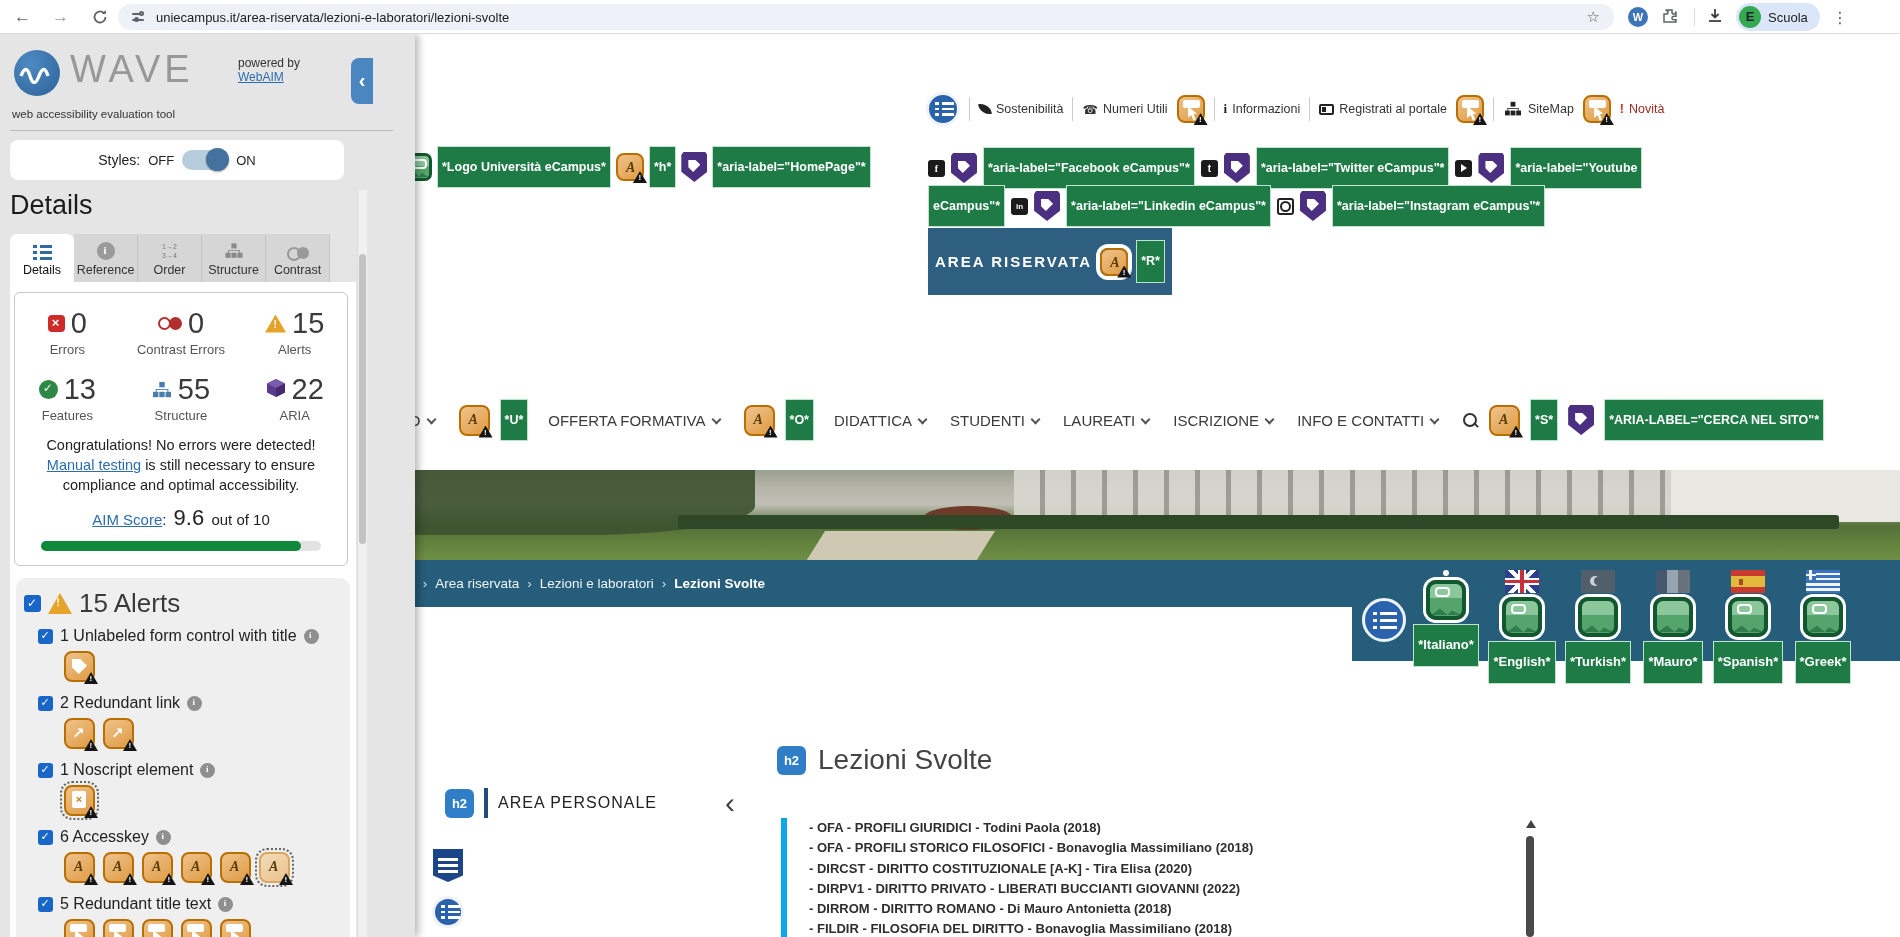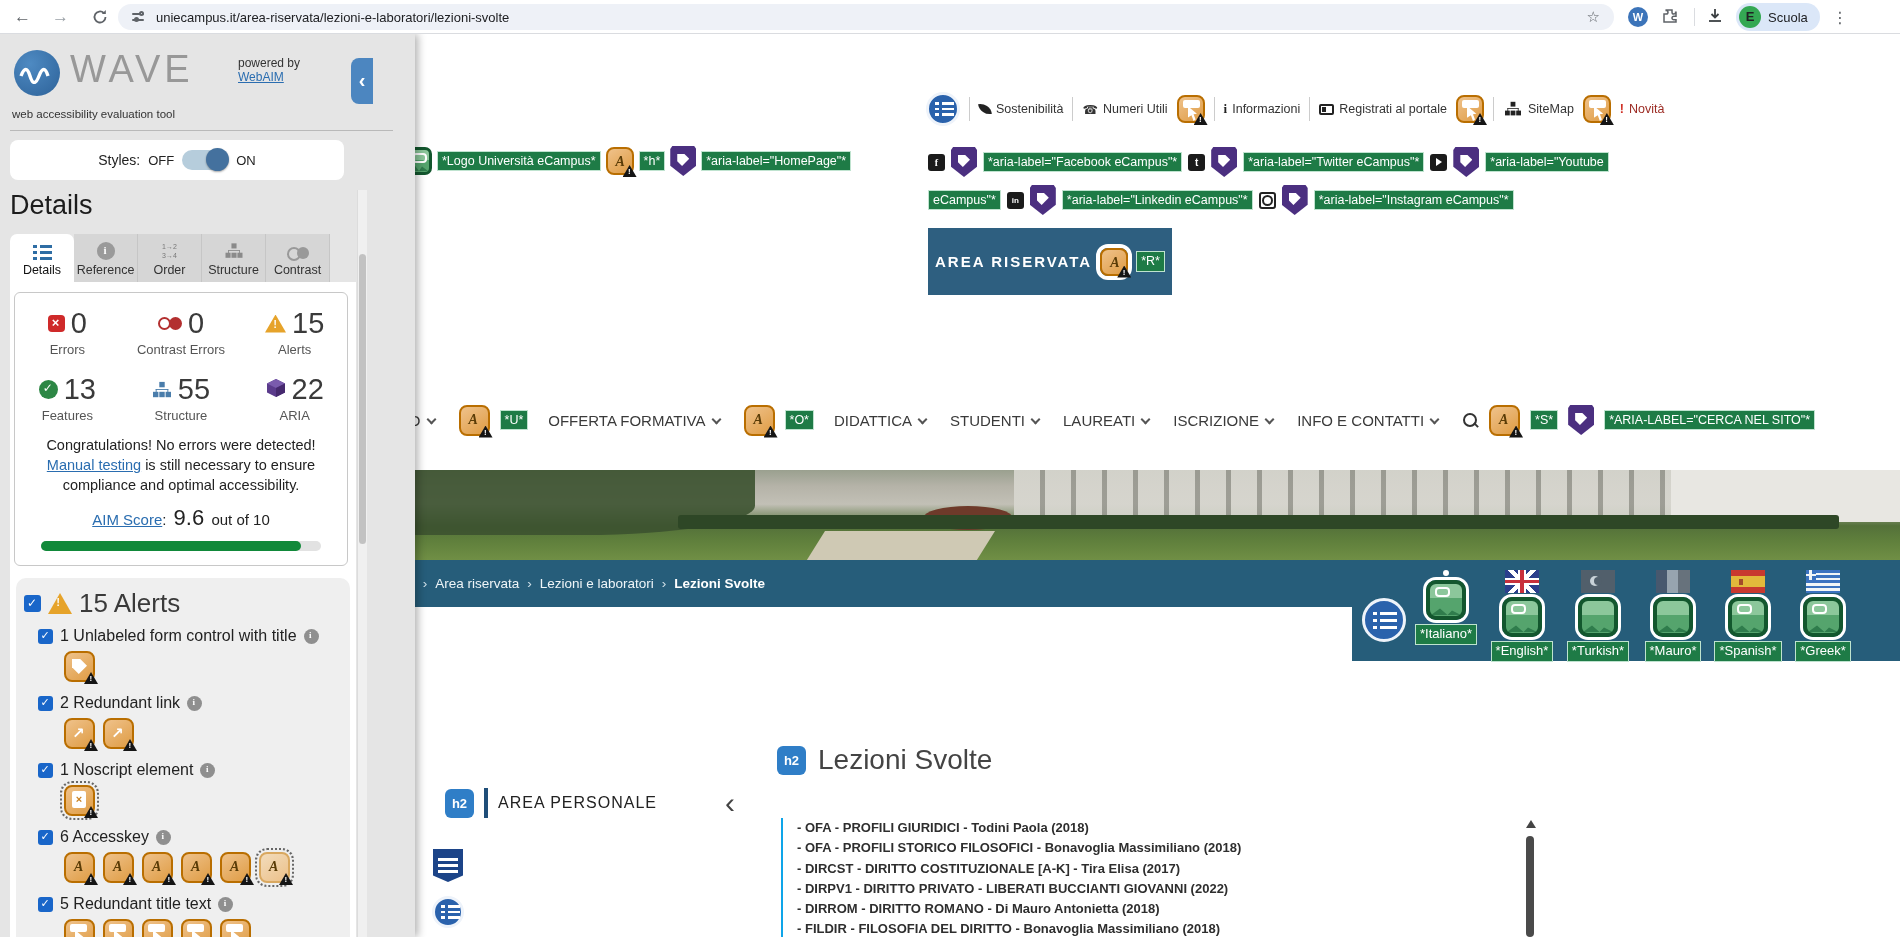--- a/index.html
+++ b/index.html
@@ -24,22 +24,22 @@
 .vsep-b{position:absolute;left:1694px;top:8px;width:1px;height:18px;background:#dadce0}
 .dl{position:absolute;left:1706px;top:7px}
 .chip{position:absolute;left:1736px;top:3px;height:28px;border-radius:14px;background:#dbe7f8;
  display:flex;align-items:center;padding:0 12px 0 3px;gap:7px}
 .avat{width:22px;height:22px;border-radius:50%;background:#34a853;color:#fff;font:bold 12px/22px "Liberation Sans",sans-serif;text-align:center}
 .chip span{font-size:13px;color:#202124}
 .dots{position:absolute;left:1832px;top:0;height:34px;display:flex;align-items:center;color:#5f6368;font-size:16px}
 
 
 #site{position:absolute;left:0;top:34px;width:1900px;height:903px;background:#fff}
-.glabel{background:#1e7b46;border:1px solid #bfe3cf;color:#fff;font-size:12.5px;font-weight:400;
- line-height:1.45;padding:0 4px;white-space:nowrap;display:inline-block}
+.glabel{background:#1e7b46;border:1px solid #bfe3cf;color:#fff;font-size:12.5px;font-weight:700;
+ line-height:1.45;padding:11px 4px;white-space:nowrap;display:inline-block}
 .glabel.up{text-transform:none}
 .ptag{width:26px;height:30px;background:#4b2f80;clip-path:polygon(8% 0,92% 0,100% 10%,100% 66%,50% 100%,0 66%,0 10%);
  position:relative;display:inline-block;flex:none}
 .ptag::after{content:"";position:absolute;left:7px;top:8px;width:12px;height:12px;background:#fff;
  clip-path:polygon(0 0,60% 0,100% 40%,40% 100%,0 60%)}
 .gimg{width:27px;height:27px;border:3px solid #13572e;border-radius:7px;flex:none;
  background:linear-gradient(180deg,#8cc79b 0 45%,#55a46d 45%);position:relative;display:inline-block}
 .gimg::before{content:"";position:absolute;top:3px;left:5px;width:11px;height:6px;border:2px solid #fff;border-radius:4px}
 .gimg::after{content:"";position:absolute;bottom:1px;left:1px;right:1px;height:8px;background:#2f7c4c;
  clip-path:polygon(0 100%,30% 20%,55% 100%,70% 45%,100% 100%)}
@@ -165,22 +165,22 @@
 #ptitle{position:absolute;left:777px;top:710px;display:flex;align-items:center;gap:12px}
 #ptitle .txt{font-size:28px;font-weight:500;color:#444}
 #apers{position:absolute;left:445px;top:754px;display:flex;align-items:center;gap:10px}
 #apers .bar{width:4px;height:30px;background:#1f4e79}
 #apers .txt{font-size:16px;letter-spacing:1px;color:#222}
 #apers .back{font-size:30px;color:#444;margin-left:58px;line-height:20px}
 .banner{width:30px;height:33px;background:#1c4488;clip-path:polygon(0 0,100% 0,100% 80%,50% 100%,0 80%);
  display:flex;flex-direction:column;gap:3px;justify-content:center;padding:0 5px;position:absolute;left:433px;top:815px}
 .banner i{height:3px;background:#fff}
 #apul{position:absolute;left:432px;top:862px}
-#courses{position:absolute;left:781px;top:784px;bottom:0;width:740px;border-left:2px solid #0ea5e9;
- padding-left:14px;font-size:13px;font-weight:bold;color:#2e2e2e;line-height:20.3px}
+#courses{position:absolute;left:781px;top:784px;bottom:0;width:740px;border-left:6px solid #0ea5e9;
+ padding-left:22px;font-size:13px;font-weight:bold;color:#2e2e2e;line-height:20.3px}
 #cscroll-tri{position:absolute;left:1526px;top:786px;width:0;height:0;
  border-left:5px solid transparent;border-right:5px solid transparent;border-bottom:8px solid #444}
 #cscroll{position:absolute;left:1526px;top:802px;bottom:0;width:8px;background:#4a4a4a;border-radius:4px}
 
 
 #wave{position:absolute;left:0;top:34px;width:415px;height:903px;background:#e5e5e5;z-index:30;
  box-shadow:3px 0 8px rgba(0,0,0,.3)}
 #wlogo{position:absolute;left:14px;top:16px;width:46px;height:46px;border-radius:50%;
  background:radial-gradient(circle at 35% 30%,#4e8ac2,#2d6299)}
 #wlogo svg{position:absolute;left:5px;top:12px}
@@ -508,21 +508,21 @@
     </span>
   <span id="apul" class="clist sm" style="width:32px;height:32px">
       <i></i>
       <i></i>
       <i></i>
     </span>
 
   <div id="courses">
     <div>- OFA - PROFILI GIURIDICI - Todini Paola (2018)</div>
     <div>- OFA - PROFILI STORICO FILOSOFICI - Bonavoglia Massimiliano (2018)</div>
-    <div>- DIRCST - DIRITTO COSTITUZIONALE [A-K] - Tira Elisa (2017)</div>
+    <div>- DIRCST - DIRITTO COSTITUZIONALE [A-K] - Tira Elisa (2020)</div>
     <div>- DIRPV1 - DIRITTO PRIVATO - LIBERATI BUCCIANTI GIOVANNI (2022)</div>
     <div>- DIRROM - DIRITTO ROMANO - Di Mauro Antonietta (2018)</div>
     <div>- FILDIR - FILOSOFIA DEL DIRITTO - Bonavoglia Massimiliano (2018)</div>
   </div>
   <div id="cscroll-tri"></div>
   <div id="cscroll"></div>
 </div>
 
 <div id="wave">
   <div id="wlogo">

